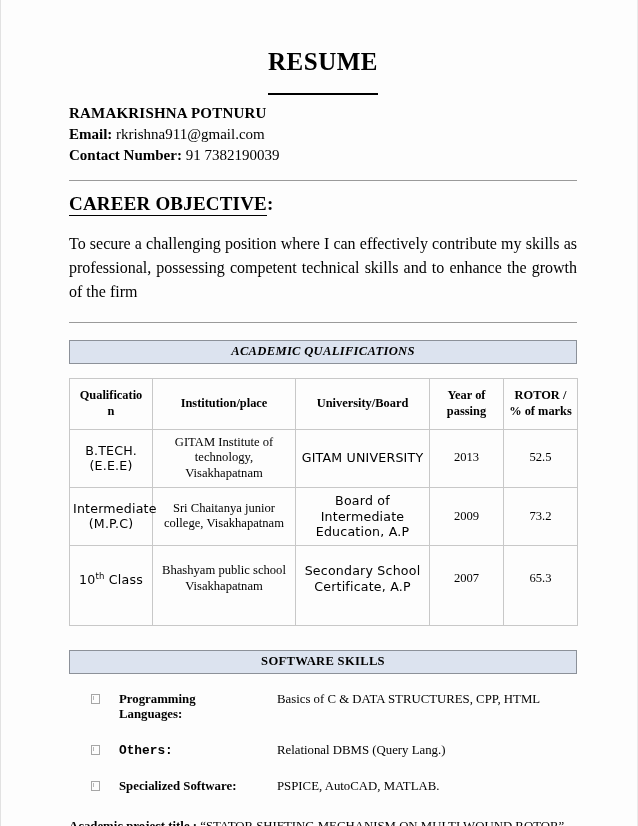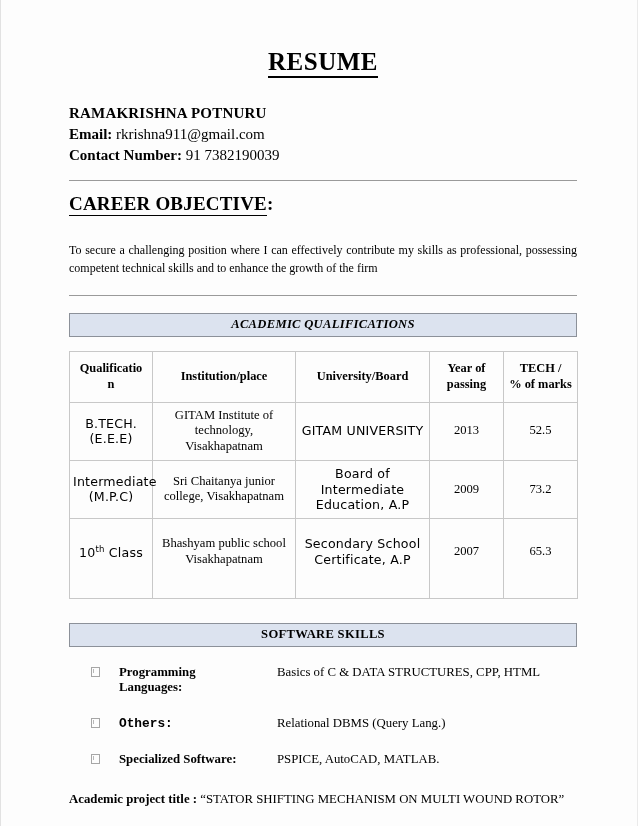--- a/index.html
+++ b/index.html
@@ -36,21 +36,21 @@
   .doc-title {
     text-align: center;
     font-size: 25px;
     font-weight: bold;
     letter-spacing: 0.5px;
     padding-top: 48px;
     line-height: 1.1;
   }
   .doc-title span {
     border-bottom: 2px solid #000;
-    padding-bottom: 1px;
+    padding-bottom: 18px;
   }
 
   
   .contact-block {
     margin-top: 27px;
     font-size: 15px;
     line-height: 1.42;
   }
   .contact-line { white-space: nowrap; }
   .contact-line .lbl { font-weight: bold; text-align: right; }
@@ -66,22 +66,22 @@
   
   .sec-heading {
     margin-top: 12px;
     font-size: 19px;
     font-weight: bold;
     letter-spacing: 0.2px;
   }
   .sec-heading .u { border-bottom: 1.6px solid #000; padding-bottom: 1px; }
 
   .objective {
-    margin-top: 26px;
-    font-size: 12px;
+    margin-top: 17px;
+    font-size: 16px;
     line-height: 1.5;
     text-align: justify;
   }
 
   .hrule2 {
     border: 0;
     border-top: 1px solid #9a9a9a;
     margin: 18px 0 0 0;
     width: 100%;
   }
@@ -251,21 +251,21 @@
             <span>Qualificatio</span><br>
             <span>n</span>
           </th>
           <th>Institution/place</th>
           <th>University/Board</th>
           <th>
             <span>Year of</span><br>
             <span>passing</span>
           </th>
           <th>
-            <span>TECH /</span><br>
+            <span>ROTOR /</span><br>
             <span>% of marks</span>
           </th>
         </tr>
       </thead>
       <tbody>
         <tr class="row-tall">
           <td class="sans">
             <span>B.TECH.</span><br>
             <span>(E.E.E)</span>
           </td>

